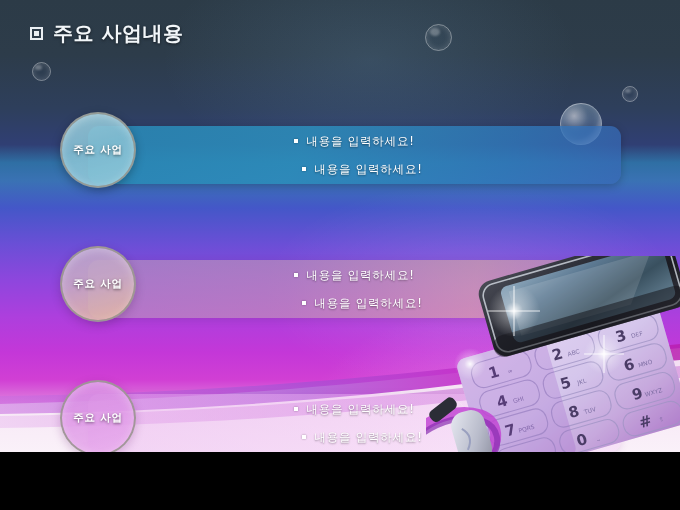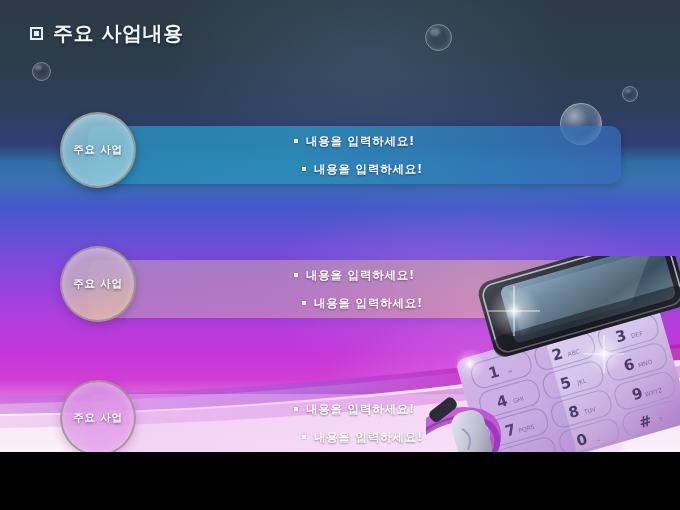--- a/index.html
+++ b/index.html
@@ -85,21 +85,21 @@
   .bar-2{background:linear-gradient(100deg,
       rgba(232,170,238,.42) 0%,
       rgba(238,184,242,.40) 45%,
       rgba(244,198,246,.36) 80%,
       rgba(240,190,244,.30) 100%);
     box-shadow:0 2px 9px rgba(110,20,120,.12);}
 
   .bullets{position:absolute;left:0;top:0;width:100%;height:100%;
     display:flex;flex-direction:column;justify-content:center;align-items:center;gap:13px;}
   .bullet-line{display:flex;align-items:center;gap:8px;color:#ffffff;
-    font-size:11.5px;font-weight:bold;letter-spacing:.8px;
+    font-size:11.5px;font-weight:normal;letter-spacing:.8px;
     text-shadow:0 1px 2px rgba(0,0,0,.45);white-space:nowrap;}
   .bullet-line.indent{padding-left:16px;}
   .bullet-mark{width:4px;height:4px;background:#ffffff;flex:0 0 auto;
     box-shadow:0 0 2px rgba(0,0,0,.4);}
 
   .circle{position:absolute;left:0;top:16px;width:76px;height:76px;border-radius:50%;
     display:flex;align-items:center;justify-content:center;
     border:2px solid rgba(150,148,140,.85);box-sizing:border-box;}
   .circle-0{background:linear-gradient(165deg,
       rgba(150,198,214,.92) 0%,

